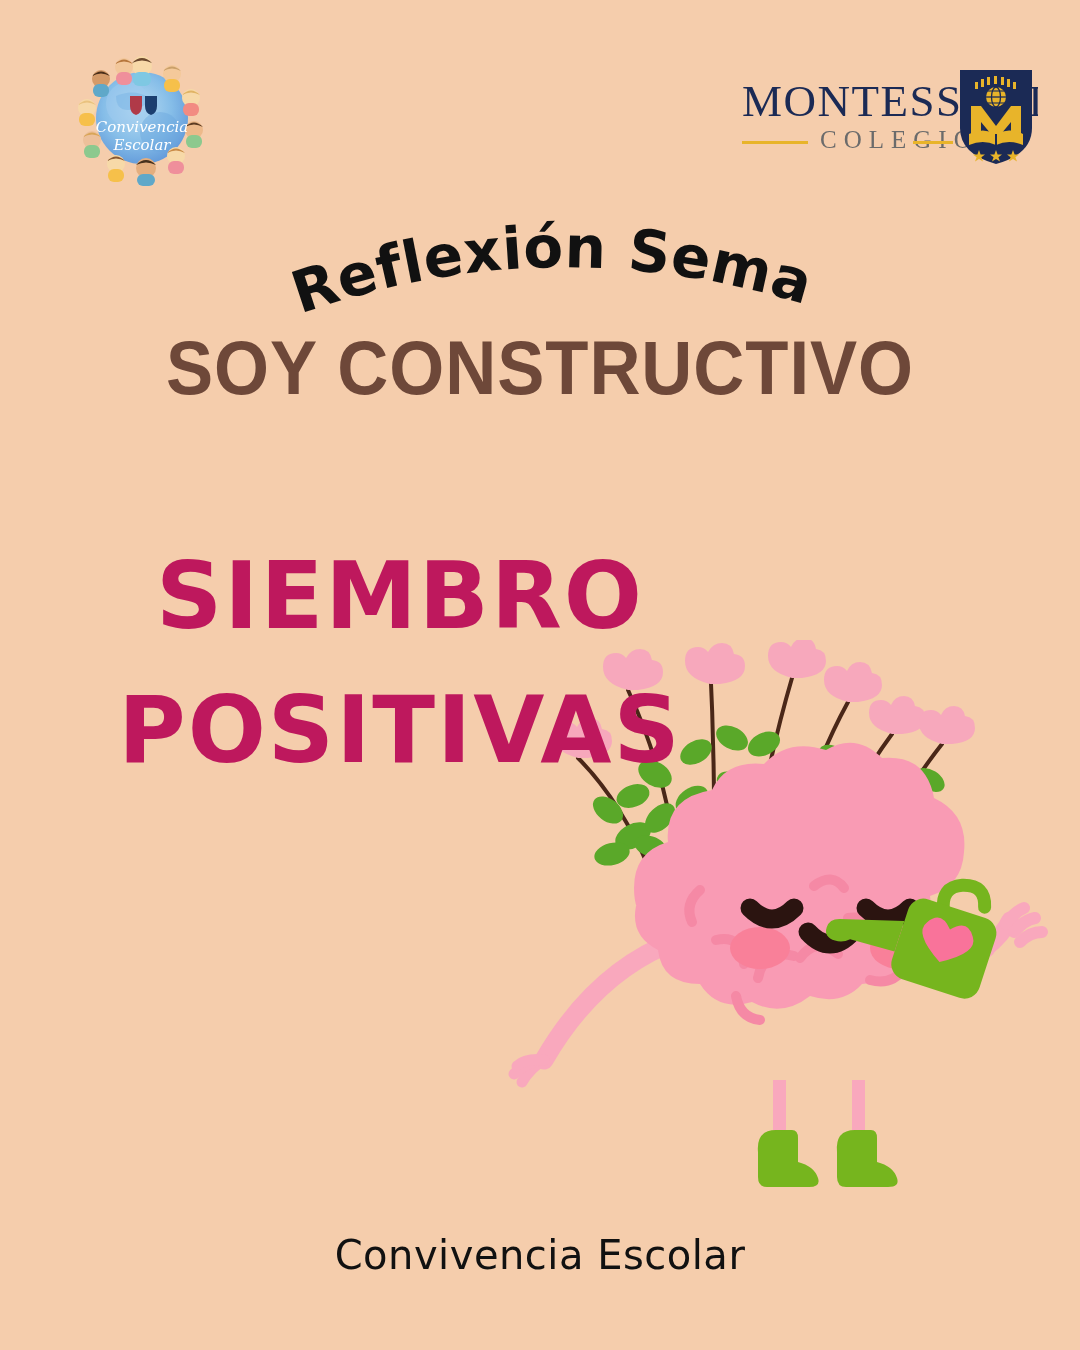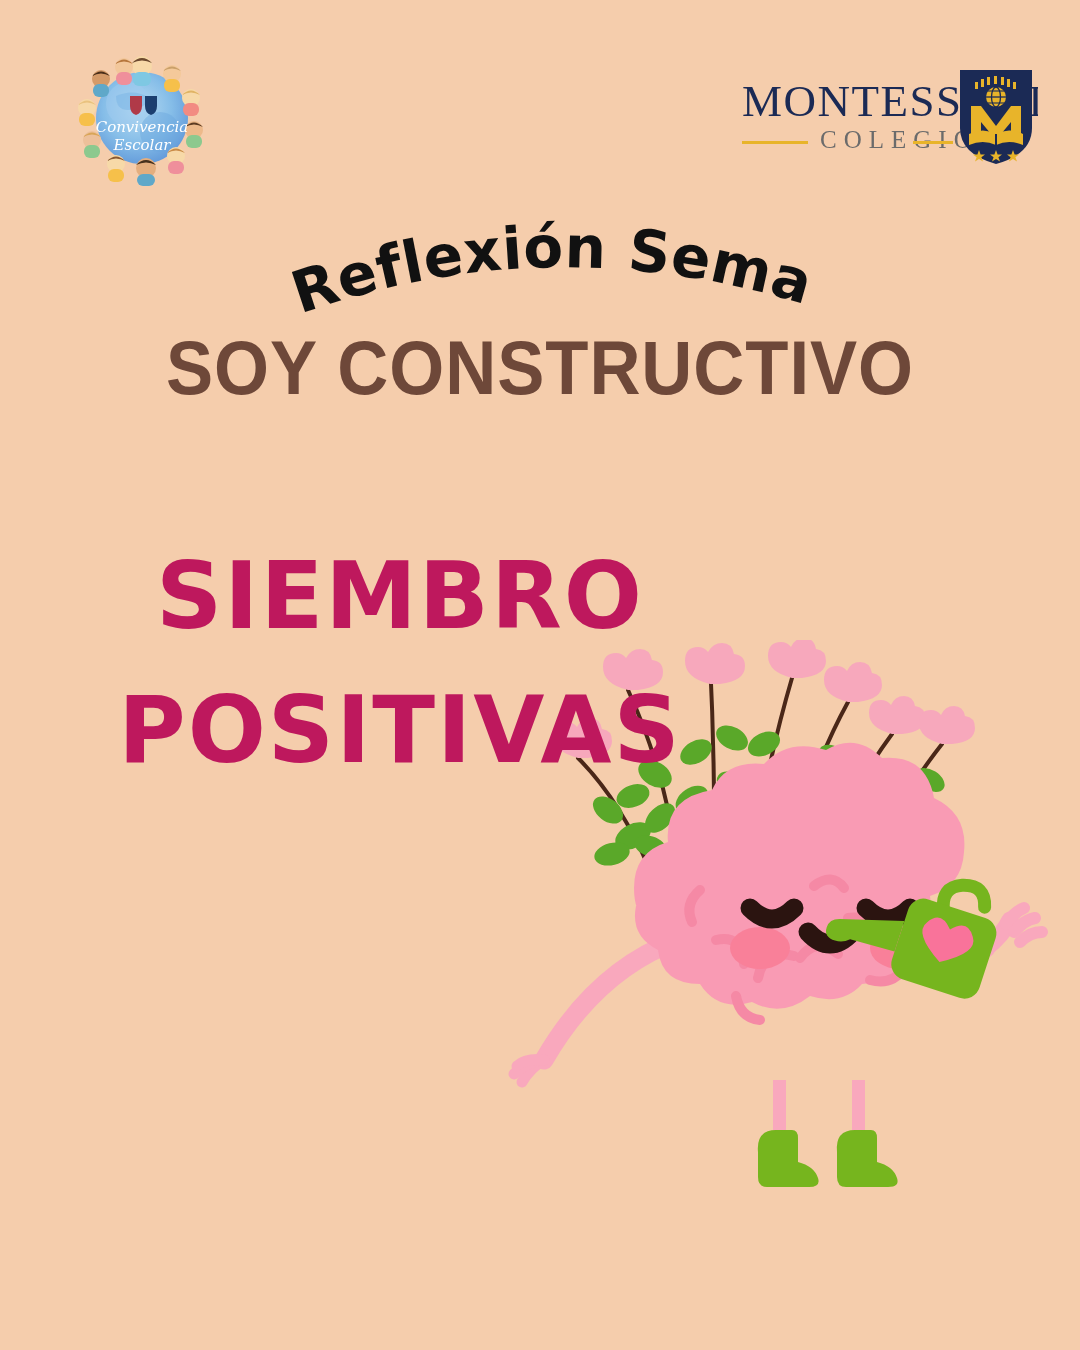--- a/index.html
+++ b/index.html
@@ -349,14 +349,15 @@
 
       <g transform="translate(416 226) rotate(18)">
         <path d="M40 34 q-10 -22 10 -30 q22 -8 28 14" stroke="#76b51e" stroke-width="13" fill="none" stroke-linecap="round"></path>
         <rect x="6" y="28" width="92" height="84" rx="16" fill="#76b51e"></rect>
         <path d="M6 56 L-56 74 q-10 3 -10 12 q0 10 12 10 q8 0 14 -6 L6 88 z" fill="#76b51e"></path>
         <path d="M52 50 q14 -16 24 0 q10 14 -24 34 q-34 -20 -24 -34 q10 -16 24 0 z" fill="#f9739a"></path>
       </g>
     </svg>
   </div>
 
+  <div class="footer">Convivencia Escolar</div>
 
 </div>
 
 </body></html>

